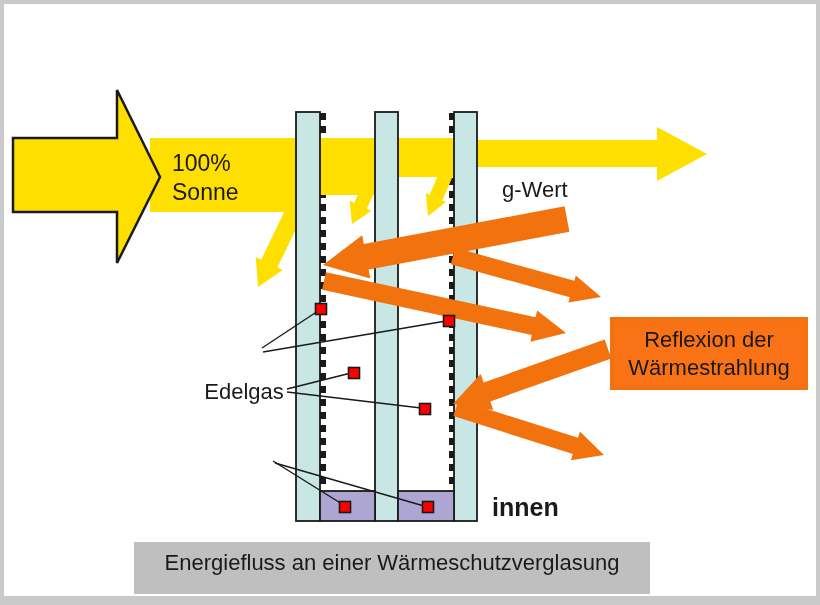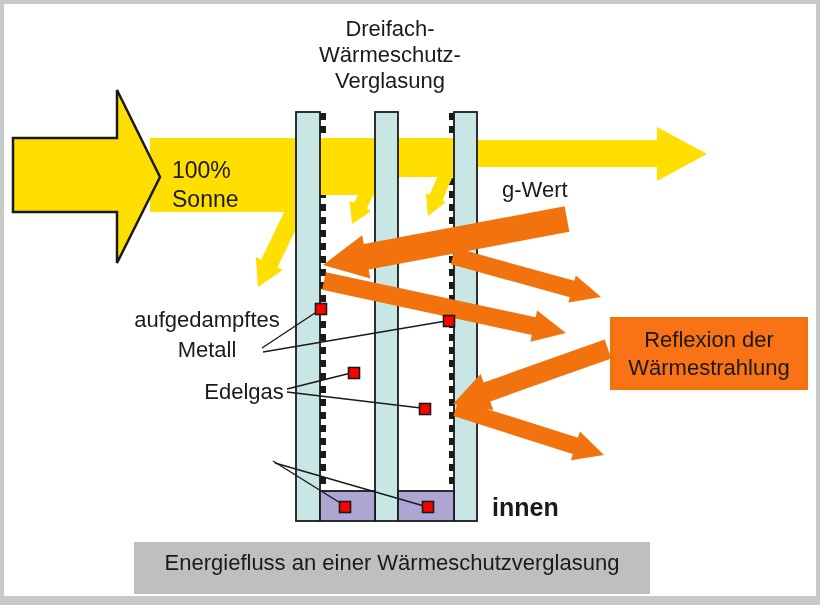--- a/index.html
+++ b/index.html
@@ -6,21 +6,21 @@
   #frame{
     position:relative;width:820px;height:605px;background:#c9c9c9;
     font-family:"Liberation Sans",sans-serif;overflow:hidden;
   }
   #canvas{position:absolute;left:4px;top:4px;width:812px;height:592px;background:#ffffff;}
   #diagram-svg{position:absolute;left:0;top:0;z-index:2;}
   .lbl{position:absolute;z-index:3;color:#1a1a1a;}
   .center{text-align:center;}
   .line{display:block;}
   #title{left:290px;top:16px;width:200px;font-size:22px;line-height:26px;}
-  #sun-label{left:172px;top:156px;font-size:23px;line-height:29px;}
+  #sun-label{left:172px;top:149px;font-size:23px;line-height:29px;}
   #gwert-label{left:502px;top:141px;font-size:22px;margin-top:36px;}
   #metall-label{left:107px;top:305px;width:200px;font-size:22px;line-height:30px;}
   #edelgas-label{left:144px;top:379px;width:200px;font-size:22px;}
   #randverbund-label{left:119px;top:424px;width:200px;font-size:22px;line-height:27px;}
   #innen-label{left:492px;top:493px;font-size:25px;font-weight:bold;}
   #reflex-box{
     left:610px;top:285px;width:198px;height:73px;box-sizing:border-box;
     border:4px solid #f2720d;background:#f97316;font-size:22px;line-height:28px;
     display:flex;flex-direction:column;justify-content:center;margin-top:32px;
   }
@@ -64,37 +64,28 @@
       <line x1="273" y1="461" x2="342" y2="504" stroke="#1a1a1a" stroke-width="1.4"></line>
       <line x1="275" y1="463" x2="424" y2="506" stroke="#1a1a1a" stroke-width="1.4"></line>
       <rect x="315.5" y="303.5" width="11" height="11" fill="#ff0000" stroke="#1a1a1a" stroke-width="1.6"></rect>
       <rect x="443.5" y="315.5" width="11" height="11" fill="#ff0000" stroke="#1a1a1a" stroke-width="1.6"></rect>
       <rect x="348.5" y="367.5" width="11" height="11" fill="#ff0000" stroke="#1a1a1a" stroke-width="1.6"></rect>
       <rect x="419.5" y="403.5" width="11" height="11" fill="#ff0000" stroke="#1a1a1a" stroke-width="1.6"></rect>
       <rect x="339.5" y="501.5" width="11" height="11" fill="#ff0000" stroke="#1a1a1a" stroke-width="1.6"></rect>
       <rect x="422.5" y="501.5" width="11" height="11" fill="#ff0000" stroke="#1a1a1a" stroke-width="1.6"></rect>
     </svg>
 
-  <div id="title" class="lbl center">
-    <span class="line">Dreifach-</span>
-    <span class="line">Wärmeschutz-</span>
-    <span class="line">Verglasung</span>
-  </div>
 
   <div id="sun-label" class="lbl">
     <span class="line">100%</span>
     <span class="line">Sonne</span>
   </div>
 
   <div id="gwert-label" class="lbl">g-Wert</div>
 
-  <div id="metall-label" class="lbl center">
-    <span class="line">aufgedampftes</span>
-    <span class="line">Metall</span>
-  </div>
 
   <div id="edelgas-label" class="lbl center">Edelgas</div>
 
 
   <div id="innen-label" class="lbl">innen</div>
 
   <div id="reflex-box" class="lbl center">
     <span class="line">Reflexion der</span>
     <span class="line">Wärmestrahlung</span>
   </div>

